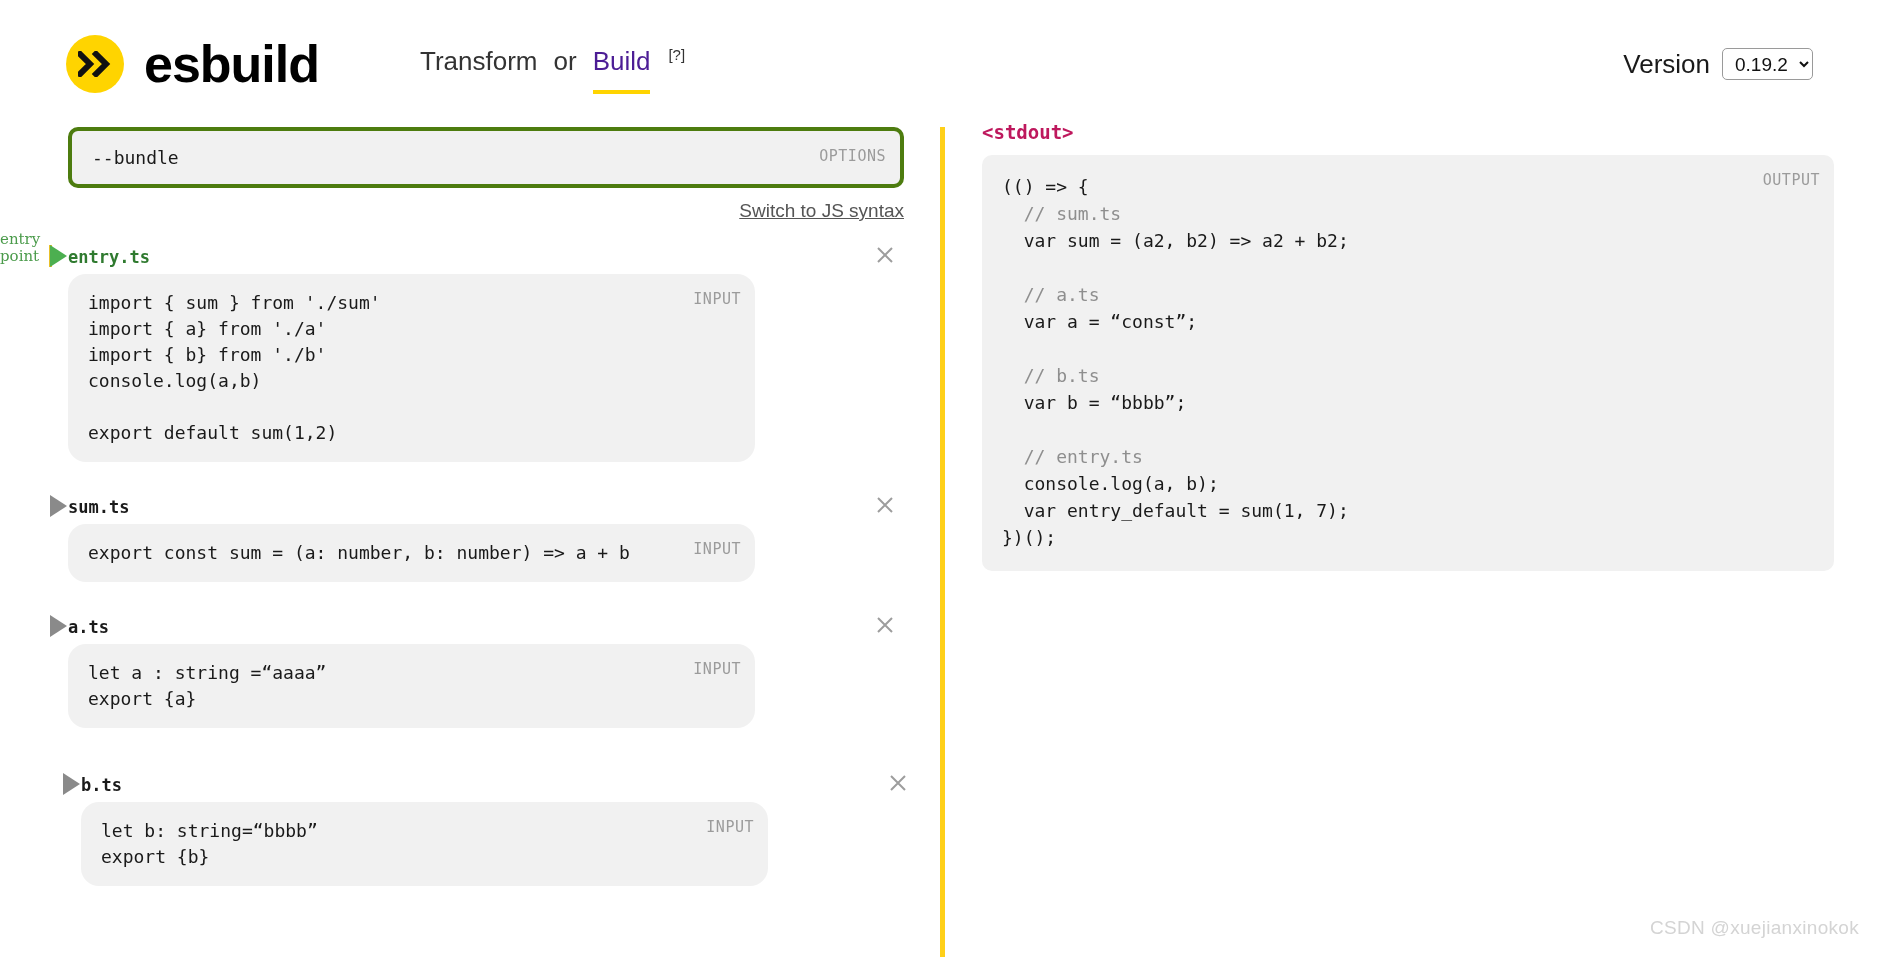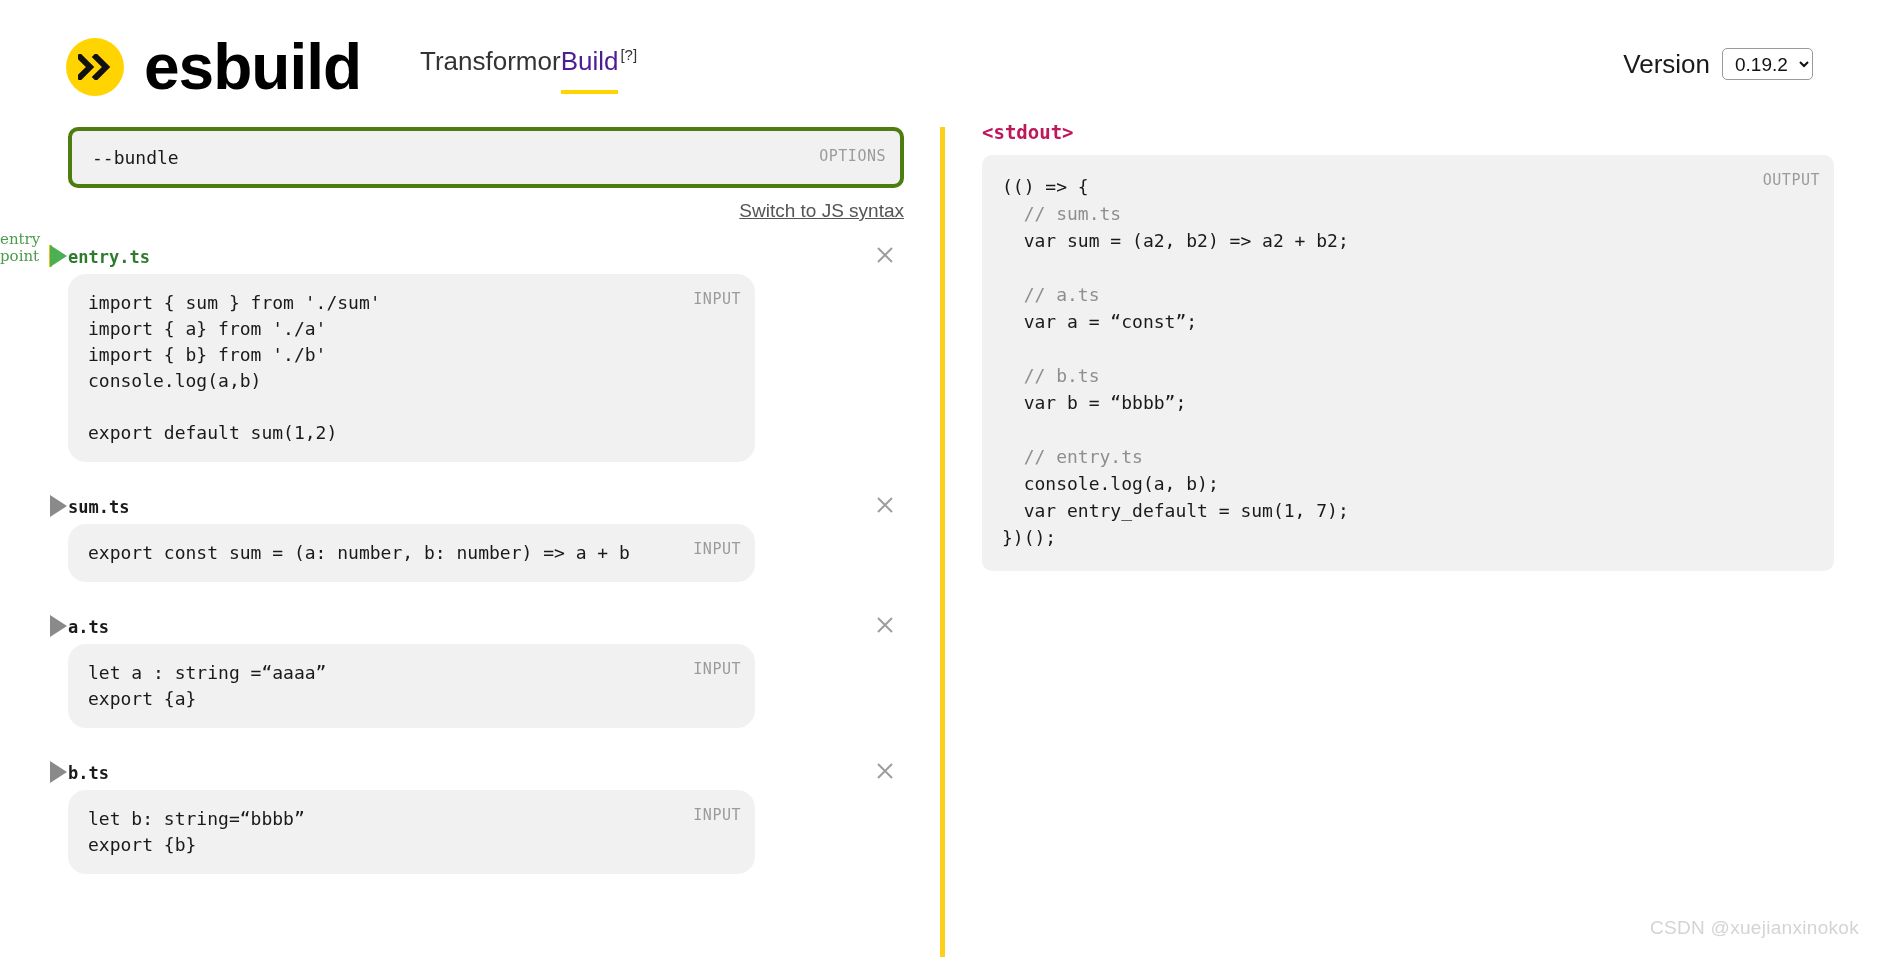--- a/index.html
+++ b/index.html
@@ -22,29 +22,29 @@
   }
   .logo-circle {
     width: 58px; height: 58px; border-radius: 50%;
     background: #ffd400;
     display: flex; align-items: center; justify-content: center;
     flex: none;
   }
   .logo-chev { display:block; }
   .logo-text {
     margin-left: 20px;
-    font-size: 64px;
+    font-size: 52px;
     font-weight: 700;
     letter-spacing: -1px;
     color: #000000;
     line-height: 1;
   }
   .mode-switch {
     position: absolute; left: 420px; top: 46px;
-    display: flex; align-items: baseline; gap: 0;
+    display: flex; align-items: baseline; gap: 16px;
     font-size: 26px; color: #333333;
   }
   .mode-link { color: #333333; cursor: pointer; }
   .mode-active {
     color: #4c1d95; font-weight: 400;
     border-bottom: 4px solid #ffd400;
     padding-bottom: 13px;
   }
   .mode-help {
     font-size: 15px; color: #333333; position: relative; top: -10px;
@@ -305,21 +305,21 @@
           </svg>
         </span>
       </div>
       <div class="code-block">
         <pre class="code-text">let a : string =“aaaa”
 export {a}</pre>
         <div class="corner-label">INPUT</div>
       </div>
     </div>
 
-    <div class="file-group" style="margin-top:28px;">
+    <div class="file-group" style="margin-top:40px;padding-left:13px;">
       <div class="file-head">
         <span class="tri"></span>
         <span class="file-name">b.ts</span>
         <span class="close-x">
           <svg width="26" height="26" viewBox="0 0 26 26" aria-hidden="true">
             <path d="M6 6 L20 20 M20 6 L6 20" stroke="#9d9d9d" stroke-width="2" fill="none"></path>
           </svg>
         </span>
       </div>
       <div class="code-block">

